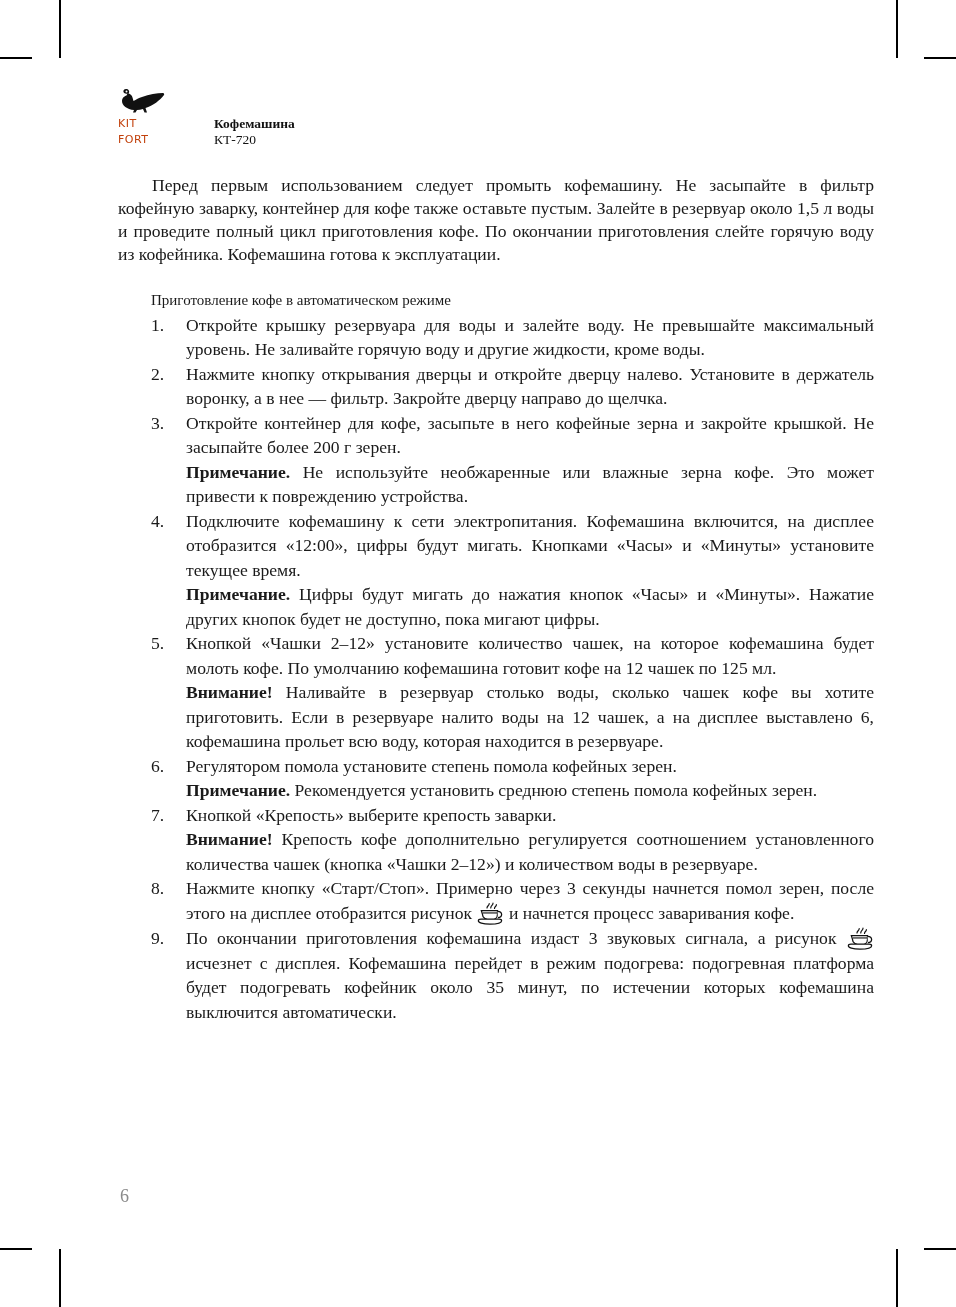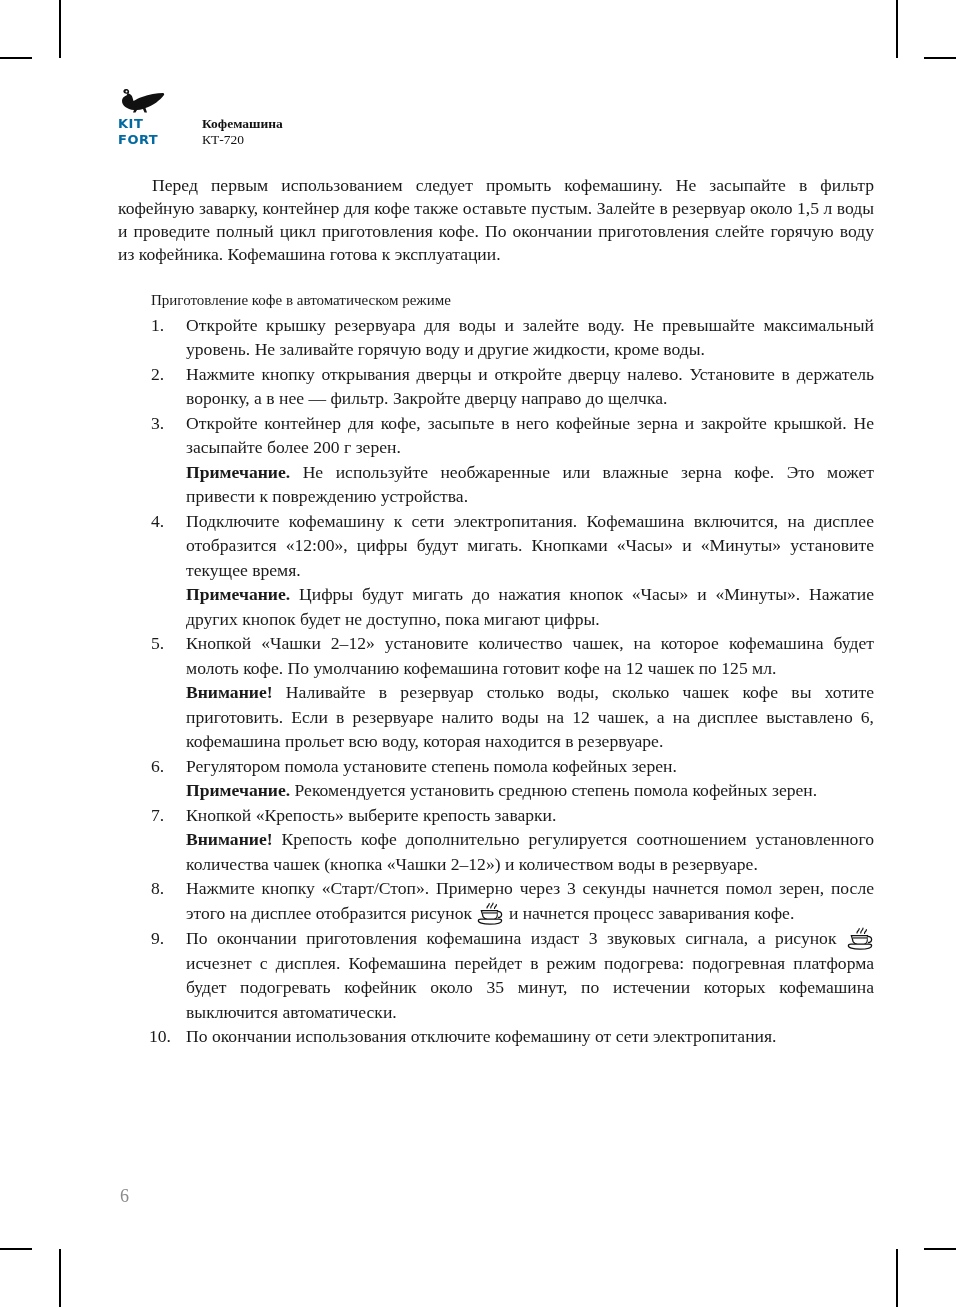--- a/index.html
+++ b/index.html
@@ -53,30 +53,30 @@
     flex: 0 0 74px;
   }
   .bird-logo {
     display: block;
     width: 46px;
     height: 28px;
     margin-left: 2px;
   }
   .brand-words {
     font-family: "DejaVu Sans", "Liberation Sans", sans-serif;
-    font-weight: 700;
-    font-size: 13px;
+    font-weight: 400;
+    font-size: 11px;
     line-height: 16px;
     letter-spacing: 0.5px;
-    color: #0369a1;
+    color: #c2410c;
     margin-top: 2px;
   }
   .brand-words span { display: block; }
   .product-block {
-    margin-left: 10px;
+    margin-left: 22px;
     padding-top: 30px;
   }
   .product-name {
     font-family: "Liberation Serif", serif;
     font-weight: 700;
     font-size: 13.5px;
     line-height: 16px;
     color: #111;
   }
   .product-model {
@@ -271,23 +271,19 @@
         <span class="num">9.</span>
         <div class="ptext last-line-left"><span>По окончании приготовления кофемашина издаст 3 звуковых сигнала, а рисунок </span><svg class="cup-icon" viewBox="0 0 34 32" aria-hidden="true">
               <path fill="none" stroke="#111" stroke-width="1.6" stroke-linecap="round" d="M13 8 C13 5 16 5 16 2 M18 8 C18 4.5 21 4.5 21 1.5 M23 8.5 C23 6 25.5 6 25.5 3.5"></path>
               <path fill="#ffffff" stroke="#111" stroke-width="1.7" d="M5.5 11.5 H27 V16.5 C27 21 23 24 17.5 24 C12 24 7 21 7 16.5 Z"></path>
               <path fill="#ffffff" stroke="#111" stroke-width="1.7" d="M27 12.5 C31.5 12.5 32.5 15 32.5 16.8 C32.5 18.8 31 20.8 27.6 20.8"></path>
               <path fill="none" stroke="#111" stroke-width="1.5" d="M7.5 14.6 H26.5"></path>
               <path fill="#ffffff" stroke="#111" stroke-width="1.7" d="M1.5 25 C1.5 23.6 3 22.8 5 22.8 H29 C31 22.8 32.5 23.6 32.5 25 C32.5 27.6 27 29.6 17 29.6 C7 29.6 1.5 27.6 1.5 25 Z"></path>
             </svg><span>исчезнет с дисплея. Кофемашина перейдет в режим подогрева: подогревная платформа будет подогревать кофейник около 35 минут, по истечении которых кофемашина выключится автоматически.</span></div>
       </li>
 
-      <li class="item-wide">
-        <span class="num wide">10.</span>
-        <div class="ptext last-line-left">По окончании использования отключите кофемашину от сети электропитания.</div>
-      </li>
 
     </ol>
   </div>
 
   <div class="folio">6</div>
 
 </div>
 
 </body></html>

